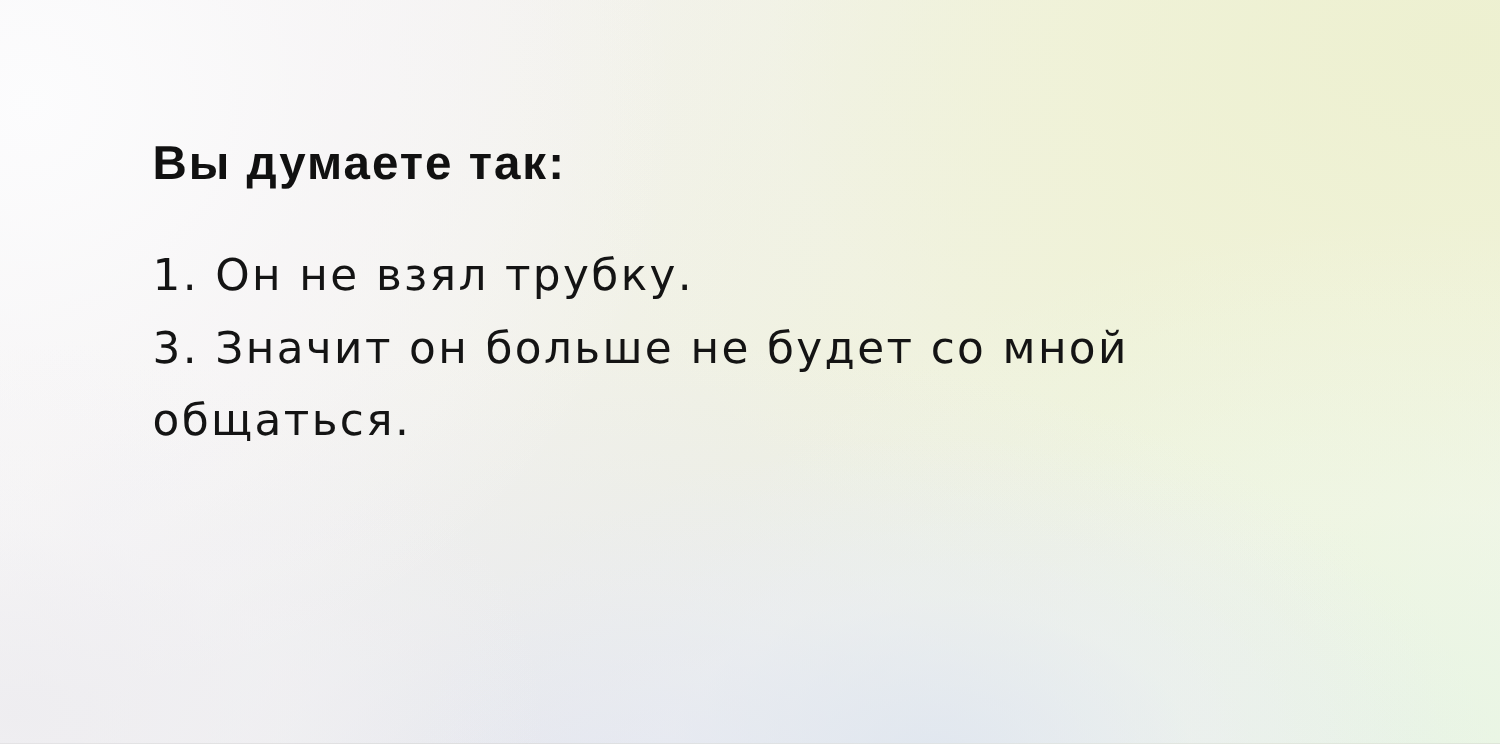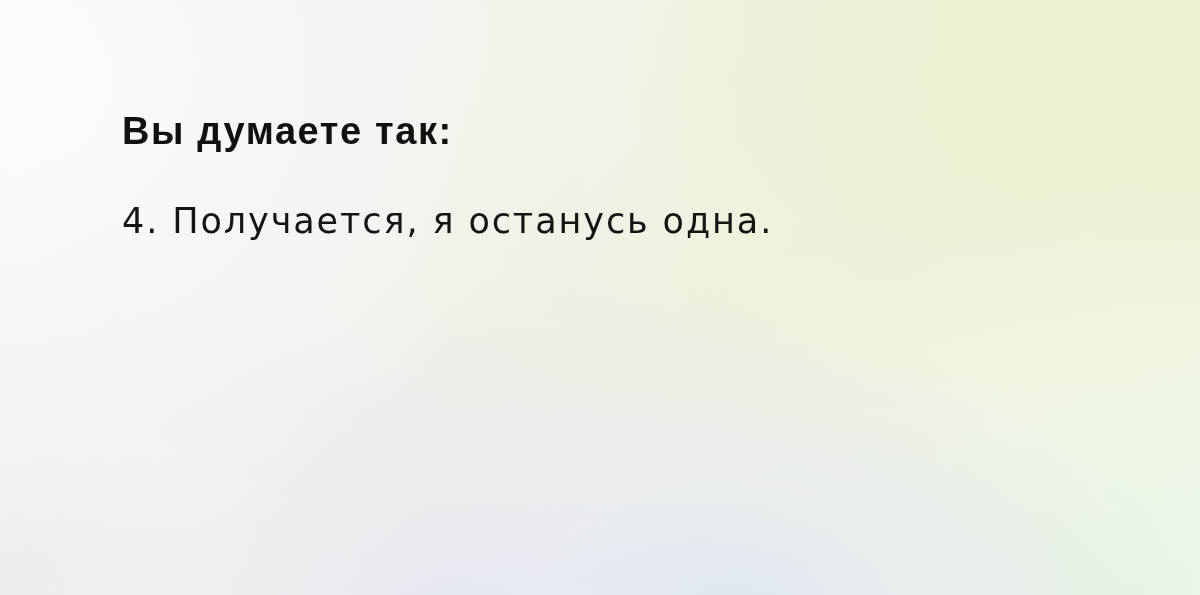--- a/index.html
+++ b/index.html
@@ -137,17 +137,18 @@
   <div class="bg-layer bg-blob-lav"></div>
   <div class="bg-layer bg-blob-blue"></div>
   <div class="bg-layer bg-blob-white"></div>
   <div class="bg-layer bg-blob-grey"></div>
 
   <div class="content">
 
     <h1 class="heading">Вы думаете так:</h1>
 
     <ol class="thought-list">
-      <li class="thought-item">4. Получается, я останусь одна.</li>
+      <li class="thought-item">1. Он не взял трубку.</li>
+      <li class="thought-item">3. Значит он больше не будет со мной общаться.</li>
     </ol>
 
   </div>
 </div>
 
 </body></html>

